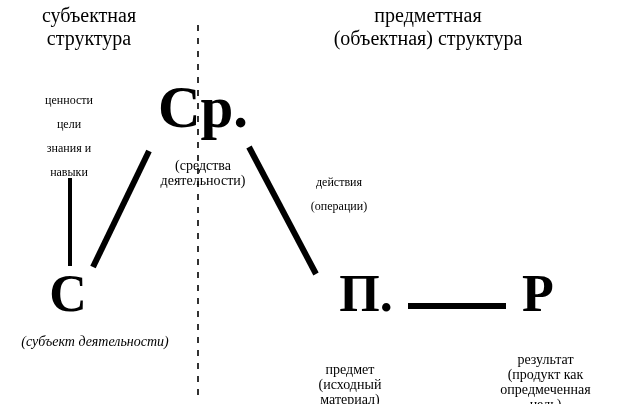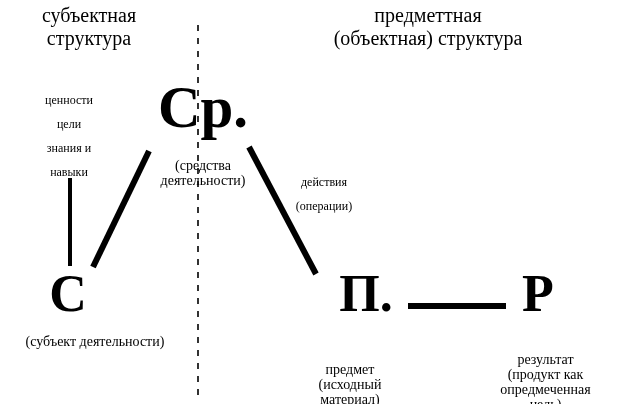--- a/index.html
+++ b/index.html
@@ -45,34 +45,34 @@
 
   
   .caption {
     font-family: "Liberation Serif", "DejaVu Serif", serif;
     font-size: 14px;
     line-height: 15px;
     text-align: center;
     white-space: pre-line;
   }
   #node-sr-caption { left: 138px; top: 158px; width: 130px; }
-  #node-s-caption  { left: 0px;   top: 334px; width: 190px; }
+  #node-s-caption  { left: 0px;   top: 334px; width: 190px; font-style: italic; }
   #node-p-caption  { left: 290px; top: 336px; width: 120px; margin-top: 26px; }
   #node-r-caption  { left: 470px; top: 352px; width: 151px; }
 
   
   .edge-label {
     font-family: "Liberation Serif", "DejaVu Serif", serif;
     font-size: 12px;
     line-height: 24px;
     text-align: center;
     white-space: pre-line;
   }
   #label-values  { left: 6px;   top: 88px;  width: 126px; }
-  #label-actions { left: 268px; top: 170px; width: 112px; }
+  #label-actions { left: 283px; top: 170px; width: 112px; }
 
   
   #edges {
     position: absolute;
     left: 0; top: 0;
     width: 621px; height: 404px;
     pointer-events: none;
   }
 </style>
 </head>

